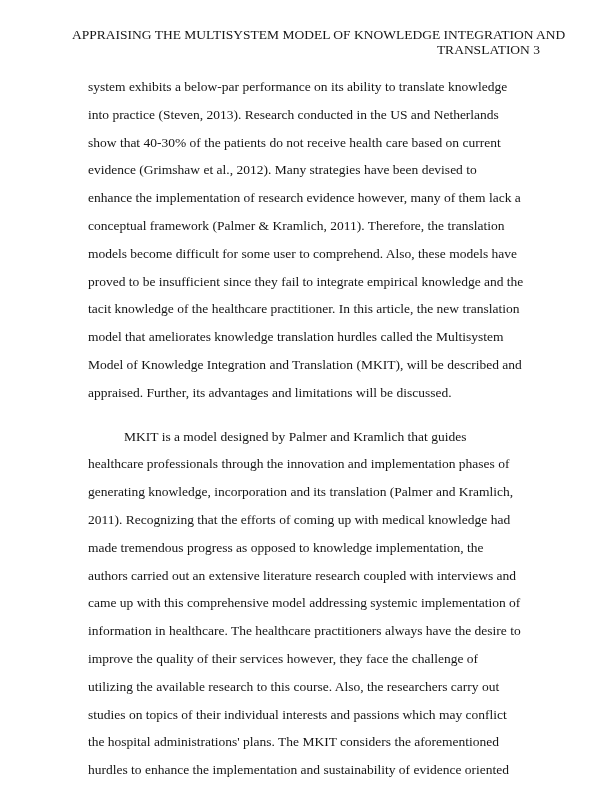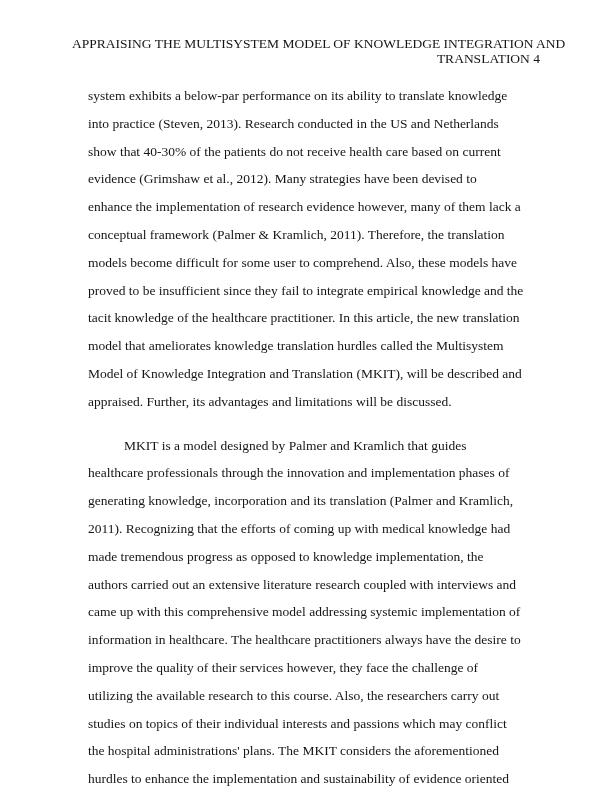--- a/index.html
+++ b/index.html
@@ -9,21 +9,21 @@
       background: #ffffff;
     }
 
     
     .page {
       position: relative;
       width: 612px;
       height: 792px;
       background: #ffffff;
       box-sizing: border-box;
-      padding: 36px 72px 0 72px;
+      padding: 27px 72px 0 72px;
       font-family: "Liberation Serif", "DejaVu Serif", serif;
       color: #151515;
       overflow: hidden;
     }
 
     
     .running-head {
       text-align: right;
       font-size: 13.5px;
       line-height: 15px;
@@ -47,21 +47,21 @@
       text-indent: 36px; 
     }
   </style>
 </head>
 <body>
 
 <div class="page">
 
   <div class="running-head">
     <span class="head-line">APPRAISING THE MULTISYSTEM MODEL OF KNOWLEDGE INTEGRATION AND</span>
-    <span class="head-line">TRANSLATION 4</span>
+    <span class="head-line">TRANSLATION 3</span>
   </div>
 
   <div class="body-text">
     <p>system exhibits a below-par performance on its ability to translate knowledge into practice (Steven, 2013). Research conducted in the US and Netherlands show that 40-30% of the patients do not receive health care based on current evidence (Grimshaw et al., 2012). Many strategies have been devised to enhance the implementation of research evidence however, many of them lack a conceptual framework (Palmer &amp; Kramlich, 2011). Therefore, the translation models become difficult for some user to comprehend. Also, these models have proved to be insufficient since they fail to integrate empirical knowledge and the tacit knowledge of the healthcare practitioner. In this article, the new translation model that ameliorates knowledge translation hurdles called the Multisystem Model of Knowledge Integration and Translation (MKIT), will be described and appraised. Further, its advantages and limitations will be discussed.</p>
     <p class="indent">MKIT is a model designed by Palmer and Kramlich that guides healthcare professionals through the innovation and implementation phases of generating knowledge, incorporation and its translation (Palmer and Kramlich, 2011). Recognizing that the efforts of coming up with medical knowledge had made tremendous progress as opposed to knowledge implementation, the authors carried out an extensive literature research coupled with interviews and came up with this comprehensive model addressing systemic implementation of information in healthcare. The healthcare practitioners always have the desire to improve the quality of their services however, they face the challenge of utilizing the available research to this course. Also, the researchers carry out studies on topics of their individual interests and passions which may conflict the hospital administrations' plans. The MKIT considers the aforementioned hurdles to enhance the implementation and sustainability of evidence oriented practice in healthcare facilities by providing appropriate guidelines for responding to the needs of changing practices (Camargo et al., 2017). The authors of MKIT further argues that a social relationship among the researchers,</p>
   </div>
 
 </div>
 
 </body></html>

